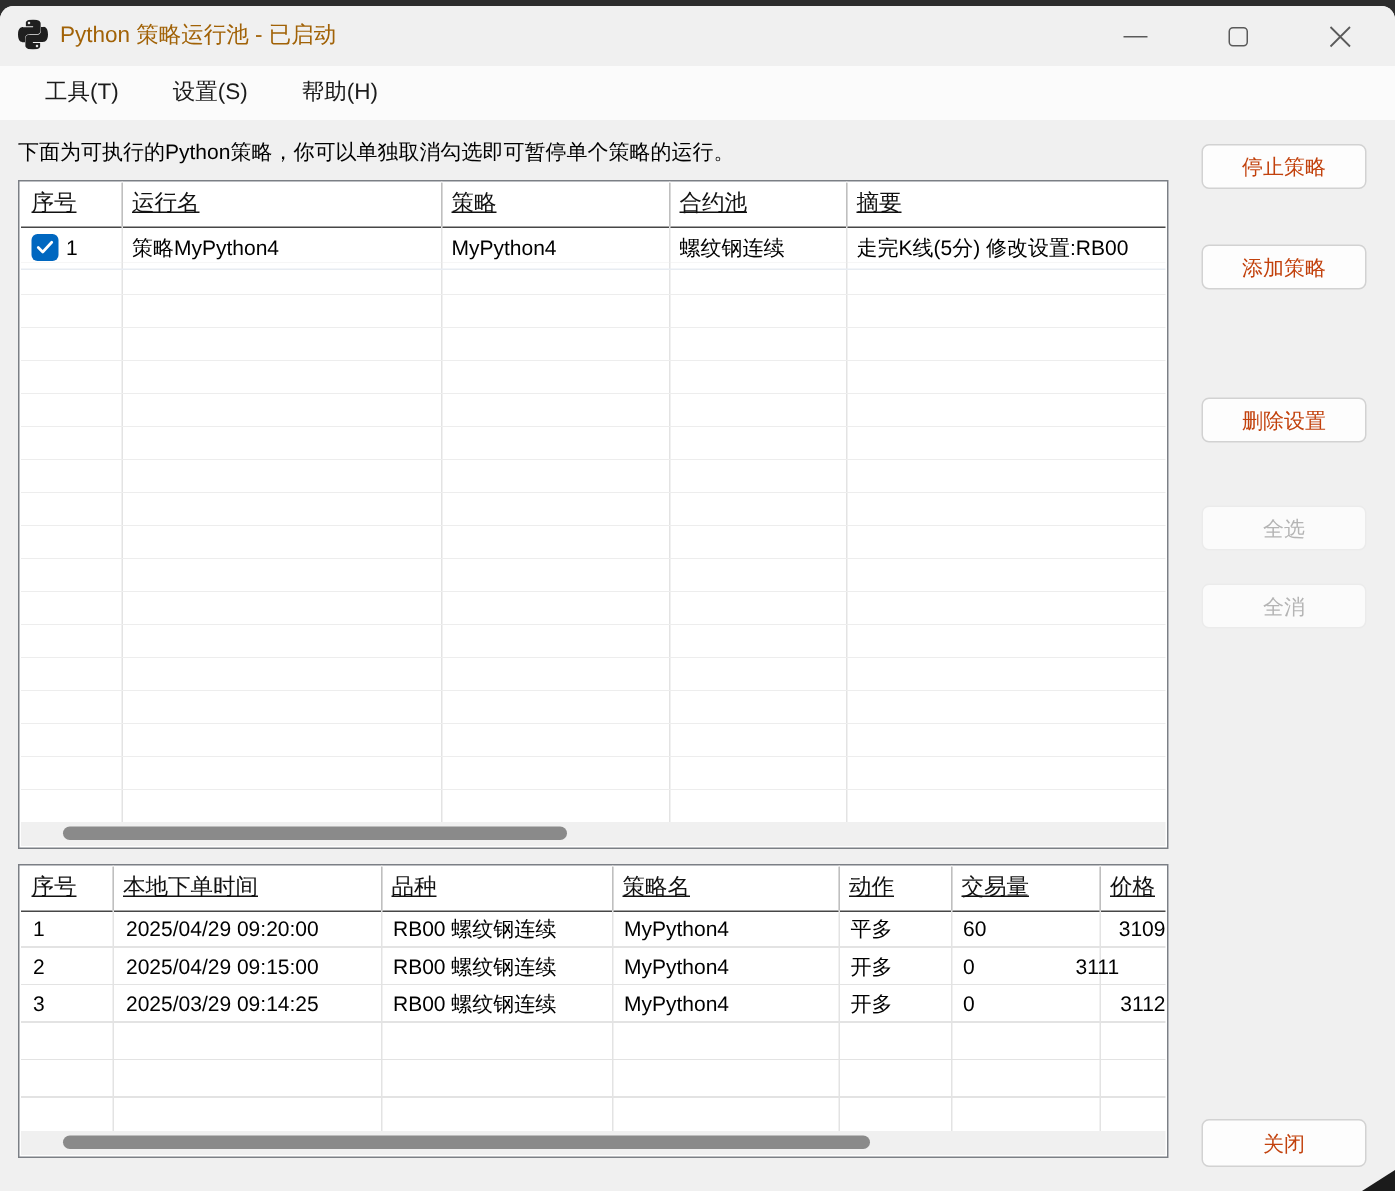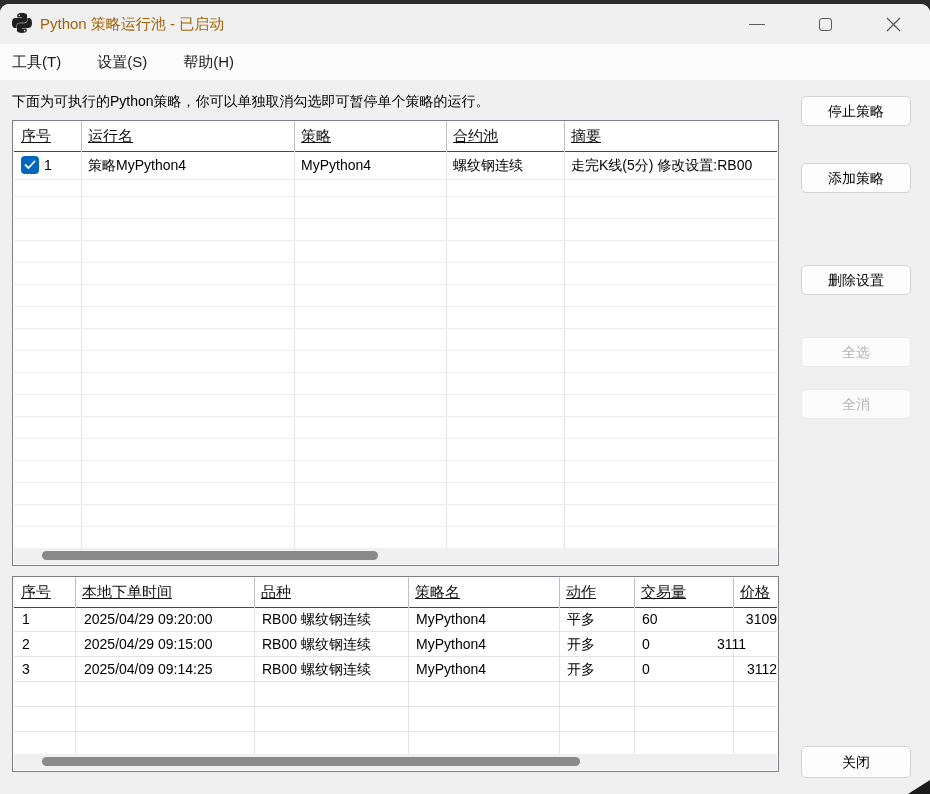--- a/index.html
+++ b/index.html
@@ -21,21 +21,21 @@
     position:absolute; left:40px; top:0; height:40px; line-height:40px;
     font-size:15px; color:#a16207; white-space:nowrap;
   }
   .cap-btn { position:absolute; top:0; width:46px; height:40px; display:flex; align-items:center; justify-content:center; }
   .cap-min { left:734px; } .cap-max { left:802px; } .cap-close { left:870px; }
   .glyph-min { width:16px; height:0; border-top:1px solid #5a5a5a; }
   .glyph-max { width:13px; height:13px; border:1px solid #5a5a5a; border-radius:3px; }
   
   .menubar {
     position:absolute; top:40px; left:0; width:100%; height:36px;
-    background:#fbfbfb; display:flex; align-items:center; padding-left:2px;
+    background:#fbfbfb; display:flex; align-items:center; padding-left:20px;
   }
   .menu-item { font-size:15px; color:#1b1b1b; padding:0 10px; margin-right:16px; line-height:36px; }
   
   .instruction { position:absolute; left:12px; top:89px; font-size:14px; color:#000; white-space:nowrap; }
   .tbl {
     position:absolute; left:12px; width:767px; background:#fff;
     border:1px solid #7b7f85; box-shadow:inset 0 0 0 1px #fff;
   }
   .tbl-top { top:116px; height:446px; }
   .tbl-bottom { top:572px; height:196px; }
@@ -60,21 +60,21 @@
     position:absolute; left:7px; top:35px; width:18px; height:18px;
     background:#0067c0; border-radius:4px; display:flex; align-items:center; justify-content:center;
   }
   .hscroll { position:absolute; left:1px; right:1px; height:16px; background:#f0f0f0; }
   .hscroll-top { top:427px; } .hscroll-bottom { top:177px; }
   .hthumb { position:absolute; top:3px; height:9px; background:#8a8a8a; border-radius:4.5px; }
   
   .btn {
     position:absolute; left:801px; width:110px; height:30px;
     background:#fdfdfd; border:1px solid #d2d2d2; border-radius:5px;
-    font-size:14px; color:#000000; text-align:center; line-height:28px;
+    font-size:14px; color:#c2410c; text-align:center; line-height:28px;
   }
   .btn.disabled { background:#fbfbfb; border-color:#ebebeb; color:#b4b4b4; }
   .btn-stop { top:92px; } .btn-add { top:159px; } .btn-modify { top:211px; }
   .btn-delete { top:261px; } .btn-selall { top:333px; } .btn-desall { top:385px; }
   .btn-close { top:742px; height:32px; line-height:30px; }
   
   .cursor-mark {
     position:absolute; right:0; bottom:0; width:0; height:0;
     border-bottom:14px solid #1b1b1b; border-left:22px solid transparent;
   }
@@ -189,21 +189,21 @@
       <div class="cell" style="left:70px;height:25px;line-height:25px">2025/04/29 09:15:00</div>
       <div class="cell" style="left:248px;height:25px;line-height:25px">RB00 螺纹钢连续</div>
       <div class="cell" style="left:402px;height:25px;line-height:25px">MyPython4</div>
       <div class="cell" style="left:553px;height:25px;line-height:25px">开多</div>
       <div class="cell" style="left:628px;height:25px;line-height:25px">0</div>
       <div class="cell" style="right:0;width:60px;text-align:left;height:25px;line-height:25px">3111</div>
     </div>
 
     <div style="position:absolute;left:1px;right:1px;top:80px;height:25px;">
       <div class="cell" style="left:8px;height:25px;line-height:25px">3</div>
-      <div class="cell" style="left:70px;height:25px;line-height:25px">2025/04/09 09:14:25</div>
+      <div class="cell" style="left:70px;height:25px;line-height:25px">2025/03/29 09:14:25</div>
       <div class="cell" style="left:248px;height:25px;line-height:25px">RB00 螺纹钢连续</div>
       <div class="cell" style="left:402px;height:25px;line-height:25px">MyPython4</div>
       <div class="cell" style="left:553px;height:25px;line-height:25px">开多</div>
       <div class="cell" style="left:628px;height:25px;line-height:25px">0</div>
       <div class="cell" style="right:0;width:60px;text-align:right;height:25px;line-height:25px">3112</div>
     </div>
 
     <div class="hscroll hscroll-bottom">
       <div class="hthumb" style="left:28px;width:538px"></div>
     </div>

